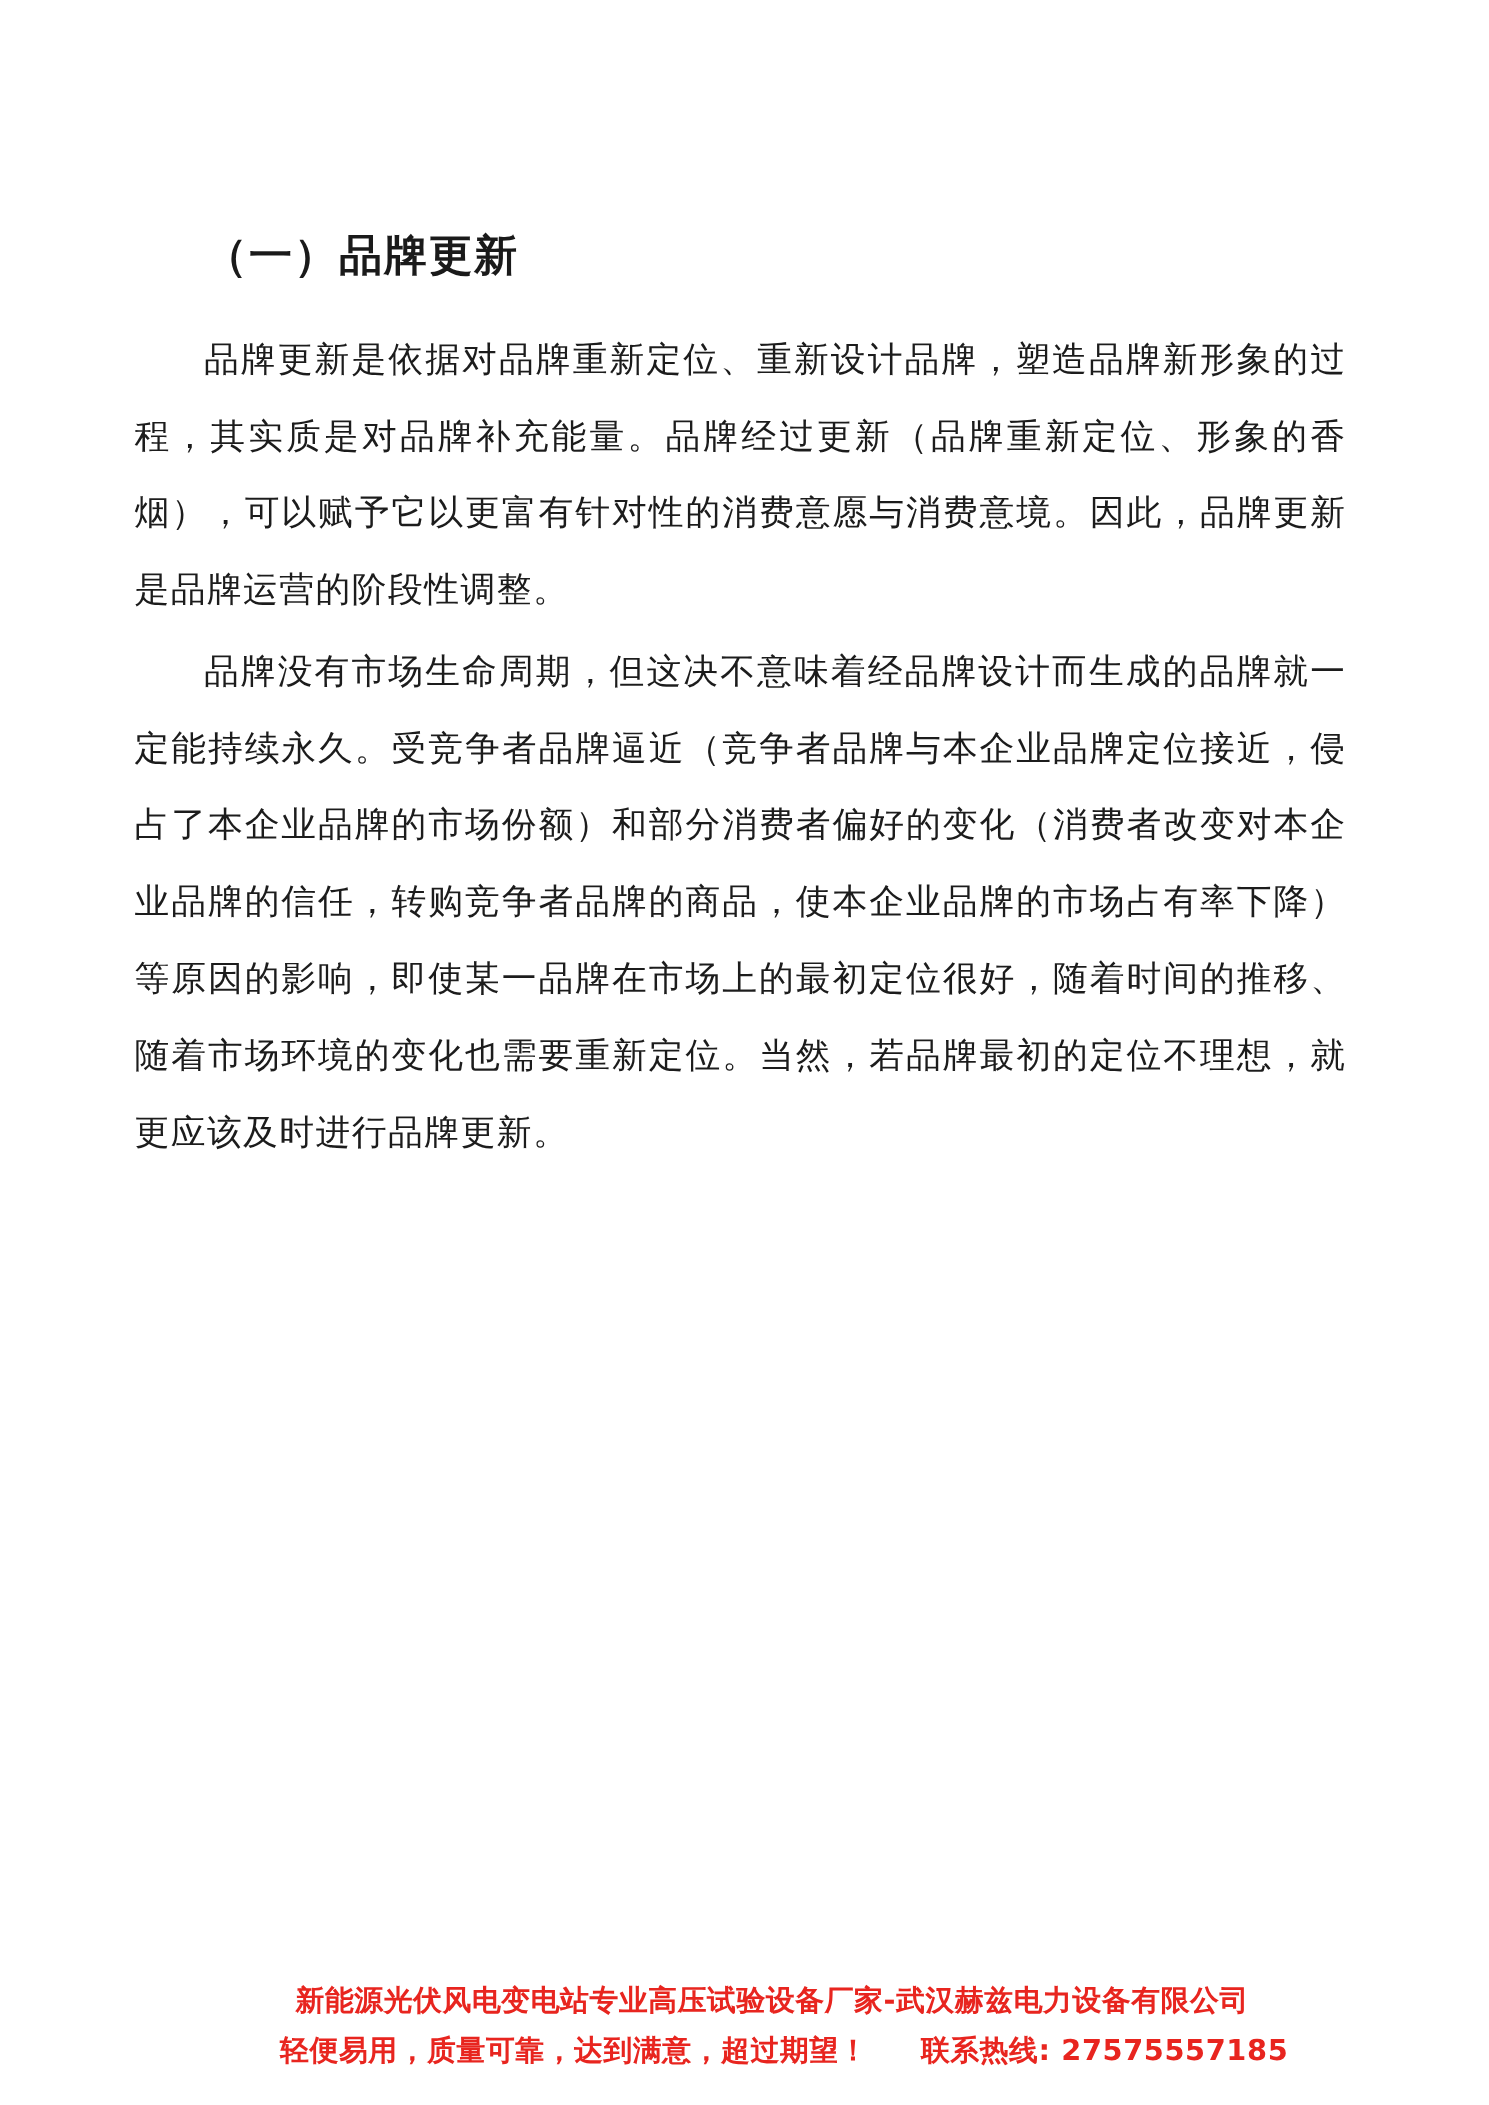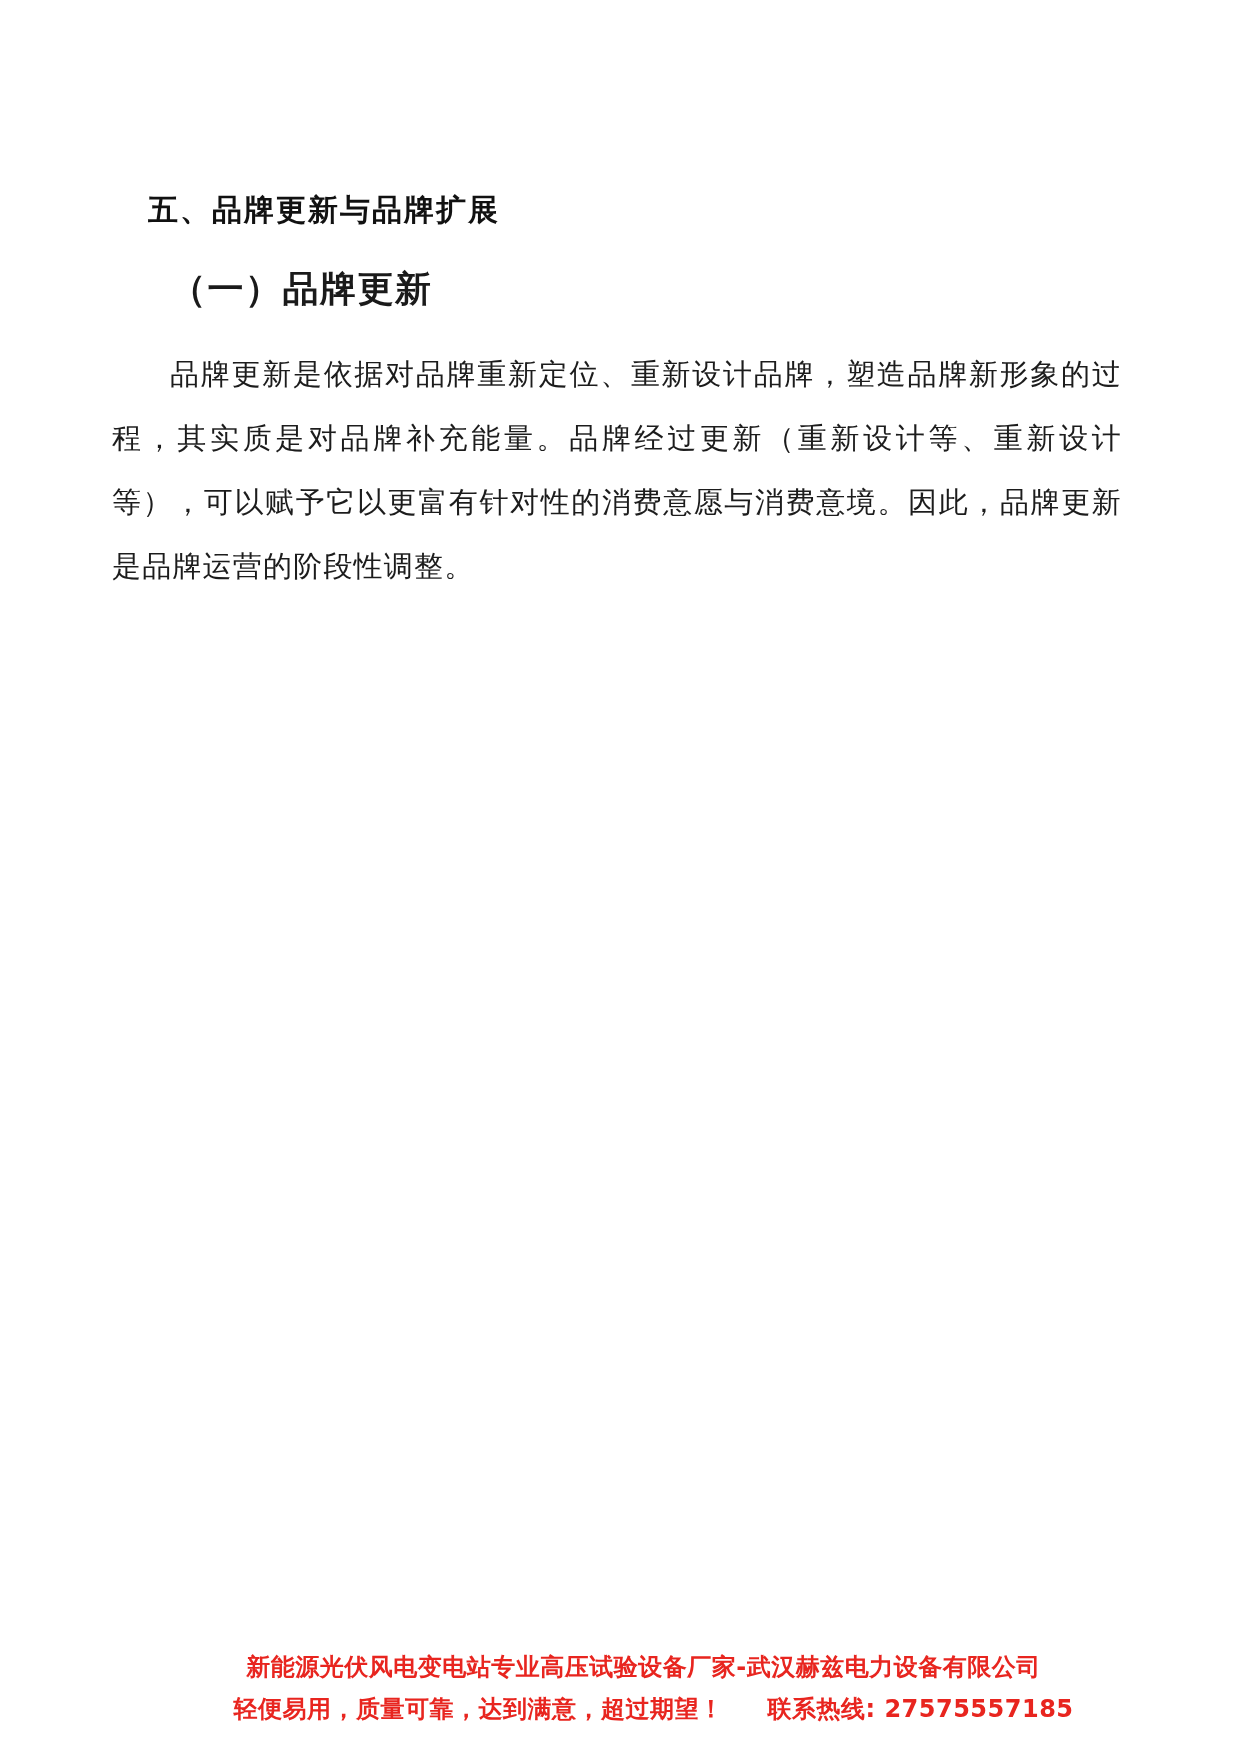--- a/index.html
+++ b/index.html
@@ -97,26 +97,26 @@
     white-space: nowrap;
   }
 </style>
 </head>
 <body>
 
 <div class="page">
 
   <div class="doc-body">
 
-    <h2 class="section-heading">五、品牌更新与品牌扩展</h2>
 
     <h3 class="subsection-heading">（一）品牌更新</h3>
 
-    <p class="para">品牌更新是依据对品牌重新定位、重新设计品牌，塑造品牌新形象的过程，其实质是对品牌补充能量。品牌经过更新（重新设计等、重新设计等），可以赋予它以更富有针对性的消费意愿与消费意境。因此，品牌更新是品牌运营的阶段性调整。</p>
+    <p class="para">品牌更新是依据对品牌重新定位、重新设计品牌，塑造品牌新形象的过程，其实质是对品牌补充能量。品牌经过更新（品牌重新定位、形象的香烟），可以赋予它以更富有针对性的消费意愿与消费意境。因此，品牌更新是品牌运营的阶段性调整。</p>
 
+    <p class="para">品牌没有市场生命周期，但这决不意味着经品牌设计而生成的品牌就一定能持续永久。受竞争者品牌逼近（竞争者品牌与本企业品牌定位接近，侵占了本企业品牌的市场份额）和部分消费者偏好的变化（消费者改变对本企业品牌的信任，转购竞争者品牌的商品，使本企业品牌的市场占有率下降）等原因的影响，即使某一品牌在市场上的最初定位很好，随着时间的推移、随着市场环境的变化也需要重新定位。当然，若品牌最初的定位不理想，就更应该及时进行品牌更新。</p>
 
 
   </div>
 
   <div class="footer-ad" style="color: rgb(232, 37, 31);">
     <div class="footer-line" style="color: rgb(232, 37, 31);">新能源光伏风电变电站专业高压试验设备厂家-武汉赫兹电力设备有限公司</div>
     <div class="footer-line footer-line-2" style="color: rgb(232, 37, 31);">
       <span style="color: rgb(232, 37, 31);">轻便易用，质量可靠，达到满意，超过期望！</span>
       <span class="footer-hotline" style="color: rgb(232, 37, 31);">联系热线: 27575557185</span>
     </div>

